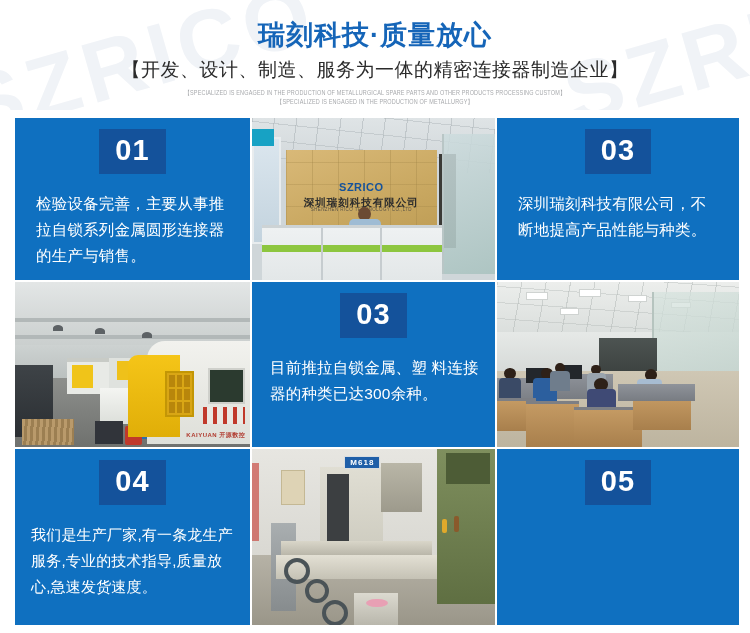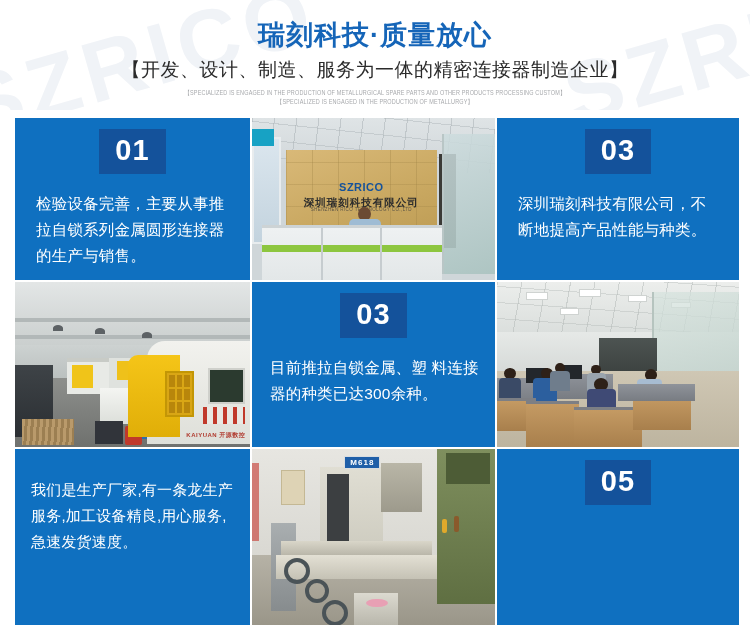--- a/index.html
+++ b/index.html
@@ -515,21 +515,22 @@
 
       <div class="o-desk" style="left:0; top:70%; width:16%; height:20%"></div>
       <div class="o-desk" style="left:12%; top:72%; width:22%; height:28%"></div>
       <div class="o-desk" style="left:32%; top:76%; width:28%; height:24%"></div>
       <div class="o-desk" style="left:56%; top:68%; width:24%; height:22%"></div>
       <div class="o-partition" style="left:50%; top:62%; width:32%; height:10%"></div>
     </div>
   </div>
 
   <div class="cell cell-text cell-text-04">
-    <div class="cell-body">我们是生产厂家,有一条龙生产服务,加工设备精良,用心服务,急速发货速度。</div>
+    <div class="num-badge">04</div>
+    <div class="cell-body">我们是生产厂家,有一条龙生产服务,专业的技术指导,质量放心,急速发货速度。</div>
   </div>
 
   <div class="cell">
     <div class="photo p-grind">
       <div class="g-wall"></div>
       <div class="g-red-strip"></div>
       <div class="g-poster"></div>
       <div class="g-floor"></div>
       <div class="g-green-mach"></div>
       <div class="g-green-top"></div>

